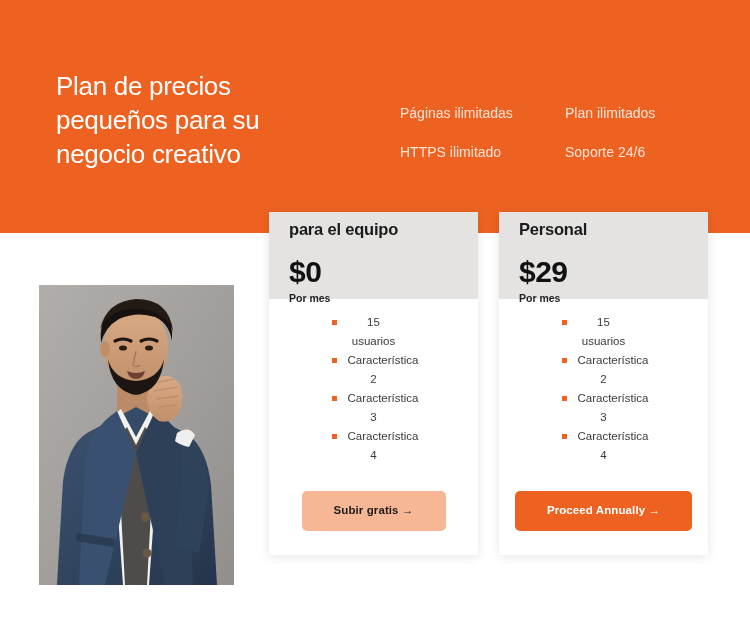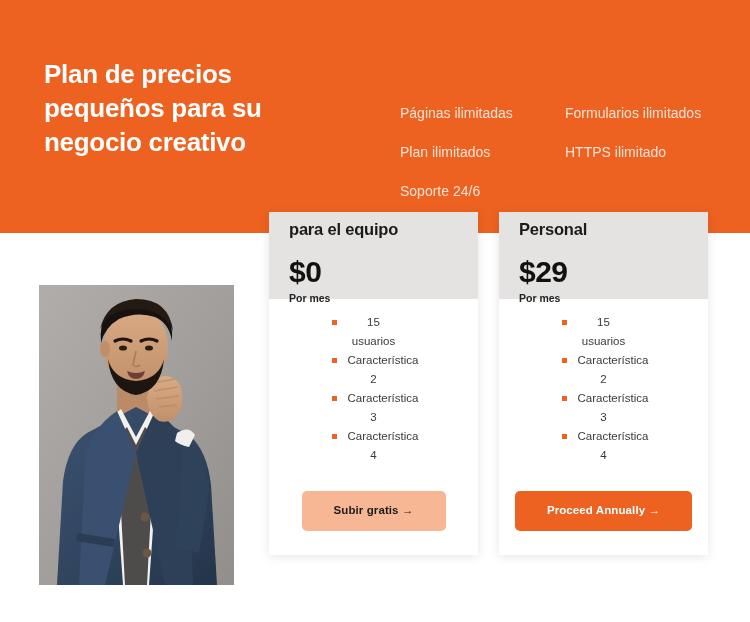--- a/index.html
+++ b/index.html
@@ -26,23 +26,23 @@
   }
 
   .hero-title {
     position: absolute;
     left: 40px;
     top: 54px;
     width: 300px;
     color: #ffffff;
     font-size: 26px;
     line-height: 1.30;
-    font-weight: bold;
+    font-weight: normal;
     letter-spacing: -0.3px;
-    margin: 4px;
+    margin: 16px;
     white-space: pre-line;
   }
 
   .hero-features {
     position: absolute;
     left: 400px;
     top: 78px;
     width: 320px;
     display: grid;
     grid-template-columns: 165px 155px;
@@ -169,21 +169,20 @@
 <body>
 
 <div class="hero-band"></div>
 
 <h1 class="hero-title">Plan de precios
 pequeños para su
 negocio creativo</h1>
 
 <div class="hero-features">
   <div class="feature-item">Páginas ilimitadas</div>
-  <div class="feature-item">Formularios ilimitados</div>
   <div class="feature-item">Plan ilimitados</div>
   <div class="feature-item">HTTPS ilimitado</div>
   <div class="feature-item">Soporte 24/6</div>
 </div>
 
 <div class="photo-frame">
   <svg class="photo-svg" viewBox="0 0 195 300" preserveAspectRatio="xMidYMid slice">
     <defs>
       <linearGradient id="bgGray" x1="0" y1="0" x2="1" y2="1">
         <stop offset="0%" stop-color="#b0adab"></stop>

